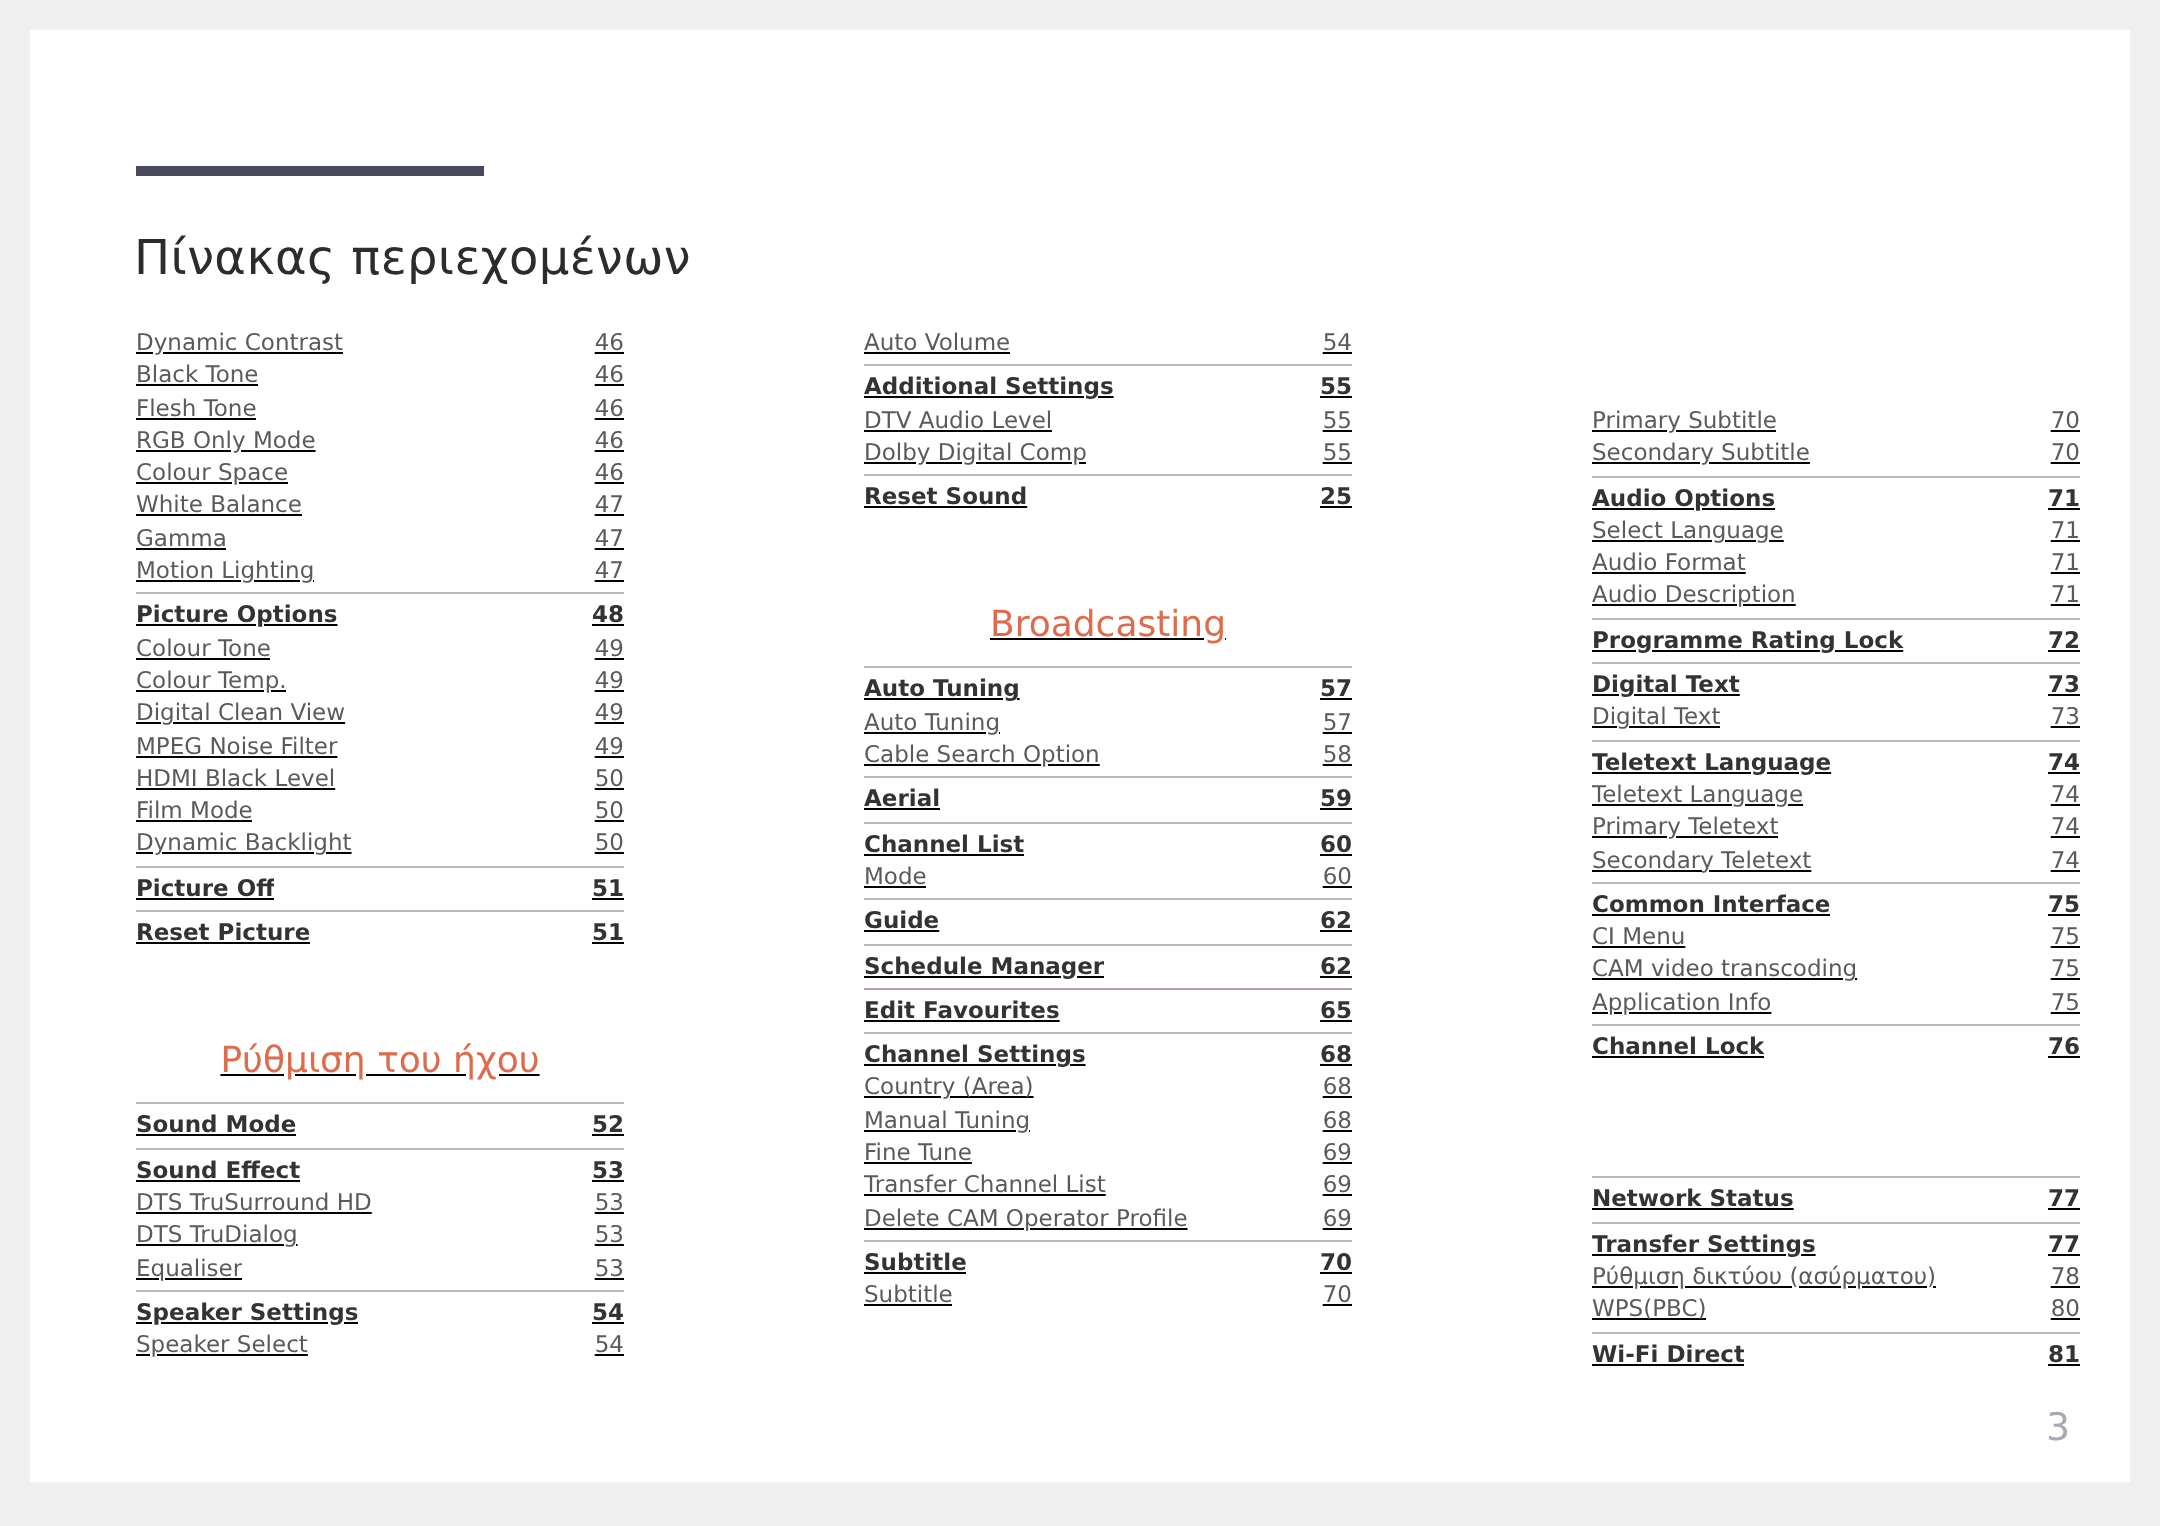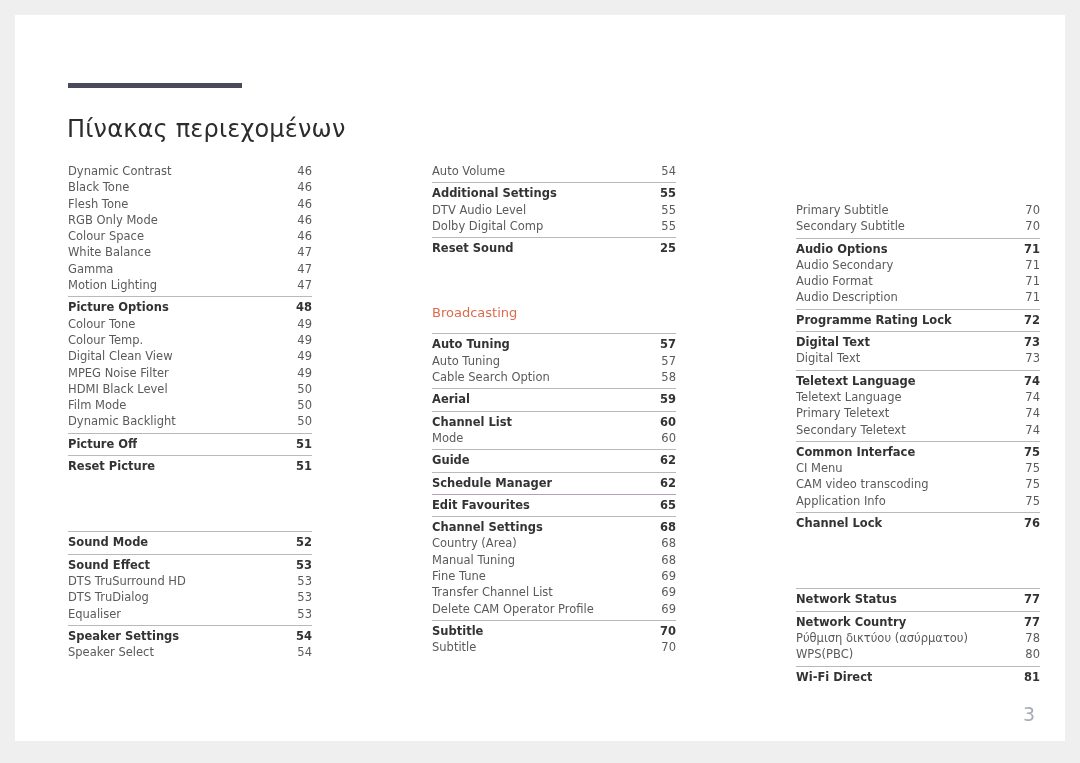--- a/index.html
+++ b/index.html
@@ -42,31 +42,33 @@
   }
   .columns {
     position: absolute;
     left: 0;
     top: 146px;
     width: 1080px;
   }
   .col {
     position: absolute;
     top: 0;
+    text-decoration: underline;
   }
   .col-1 { left: 53px;  width: 244px; }
   .col-2 { left: 417px; width: 244px; }
   .col-3 { left: 781px; width: 244px; margin-top: 39px; }
 
   .section-head {
-    font-size: 13px;
+    font-size: 18px;
     color: #dd6b4c;
     font-weight: 400;
     line-height: 20px;
     white-space: nowrap;
+    text-align: center;
   }
 
   .group {
     border-top: 1px solid #b9b9b9;
   }
   .group.no-rule {
     border-top: none;
   }
   .group.rule-violet {
     border-top: 1px solid #b6a0b8;
@@ -194,20 +196,21 @@
             <span class="pg">51</span>
           </div>
         </div>
         <div class="group pad-top pad-bot">
           <div class="row level-0">
             <span class="label">Reset Picture</span>
             <span class="pg">51</span>
           </div>
         </div>
         <div class="spacer-lg"></div>
+        <div class="section-head">Ρύθμιση του ήχου</div>
         <div class="spacer-sm"></div>
         <div class="group pad-top pad-bot">
           <div class="row level-0">
             <span class="label">Sound Mode</span>
             <span class="pg">52</span>
           </div>
         </div>
         <div class="group pad-top pad-bot">
           <div class="row level-0">
             <span class="label">Sound Effect</span>
@@ -362,21 +365,21 @@
             <span class="label">Secondary Subtitle</span>
             <span class="pg">70</span>
           </div>
         </div>
         <div class="group pad-top pad-bot">
           <div class="row level-0">
             <span class="label">Audio Options</span>
             <span class="pg">71</span>
           </div>
           <div class="row level-1">
-            <span class="label">Audio Secondary</span>
+            <span class="label">Select Language</span>
             <span class="pg">71</span>
           </div>
           <div class="row level-1">
             <span class="label">Audio Format</span>
             <span class="pg">71</span>
           </div>
           <div class="row level-1">
             <span class="label">Audio Description</span>
             <span class="pg">71</span>
           </div>
@@ -442,21 +445,21 @@
         <div class="spacer-lg"></div>
         <div class="spacer-sm"></div>
         <div class="group pad-top pad-bot">
           <div class="row level-0">
             <span class="label">Network Status</span>
             <span class="pg">77</span>
           </div>
         </div>
         <div class="group pad-top pad-bot">
           <div class="row level-0">
-            <span class="label">Network Country</span>
+            <span class="label">Transfer Settings</span>
             <span class="pg">77</span>
           </div>
           <div class="row level-1">
             <span class="label">Ρύθμιση δικτύου (ασύρματου)</span>
             <span class="pg">78</span>
           </div>
           <div class="row level-1">
             <span class="label">WPS(PBC)</span>
             <span class="pg">80</span>
           </div>

